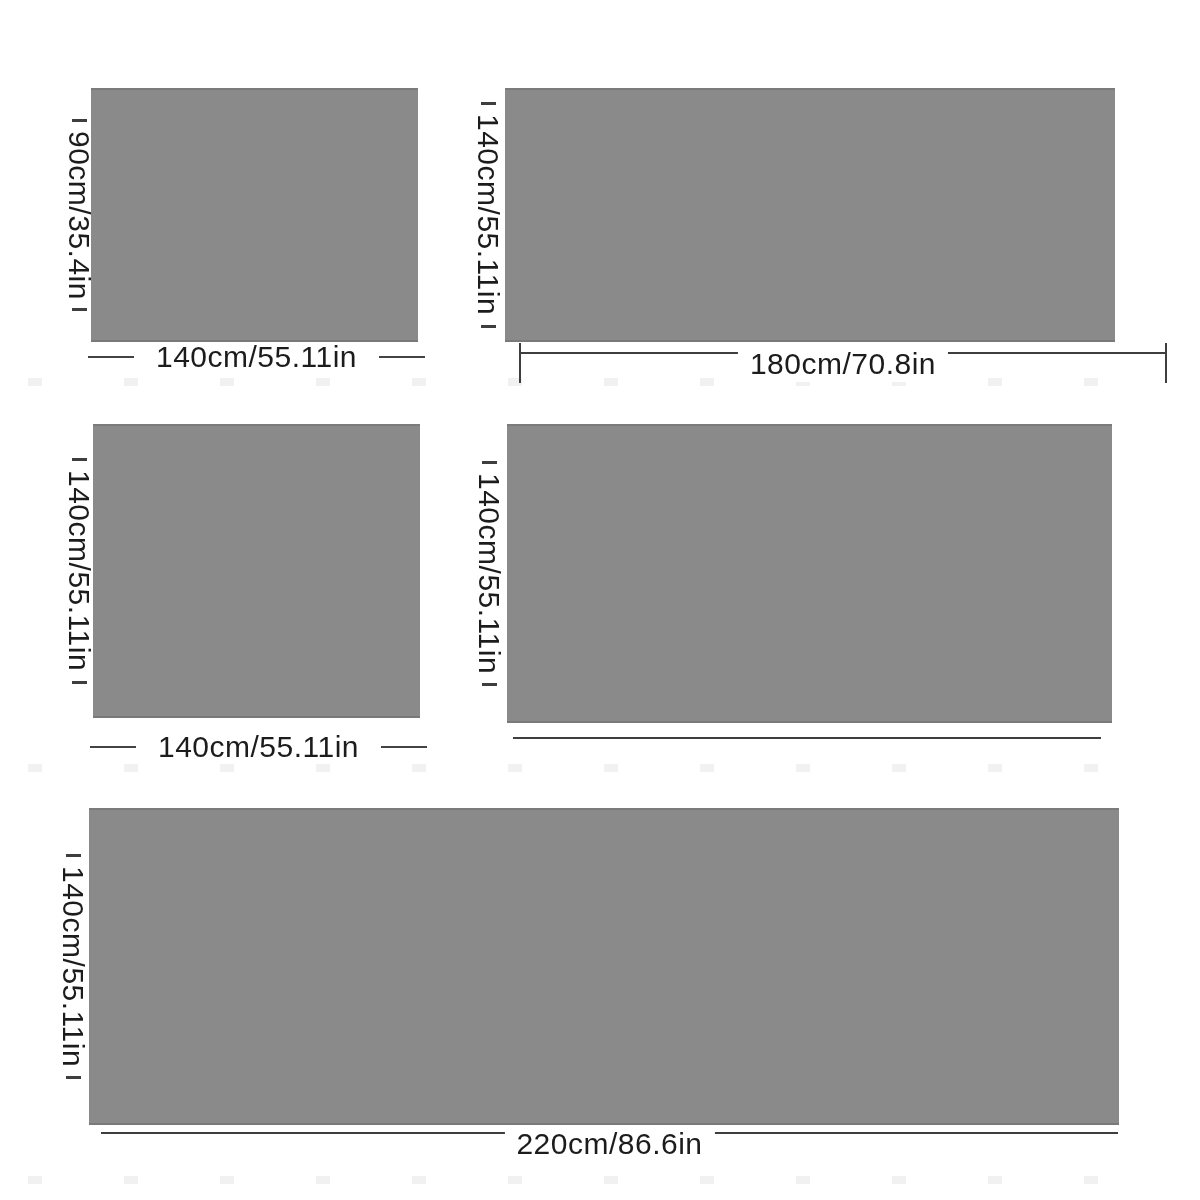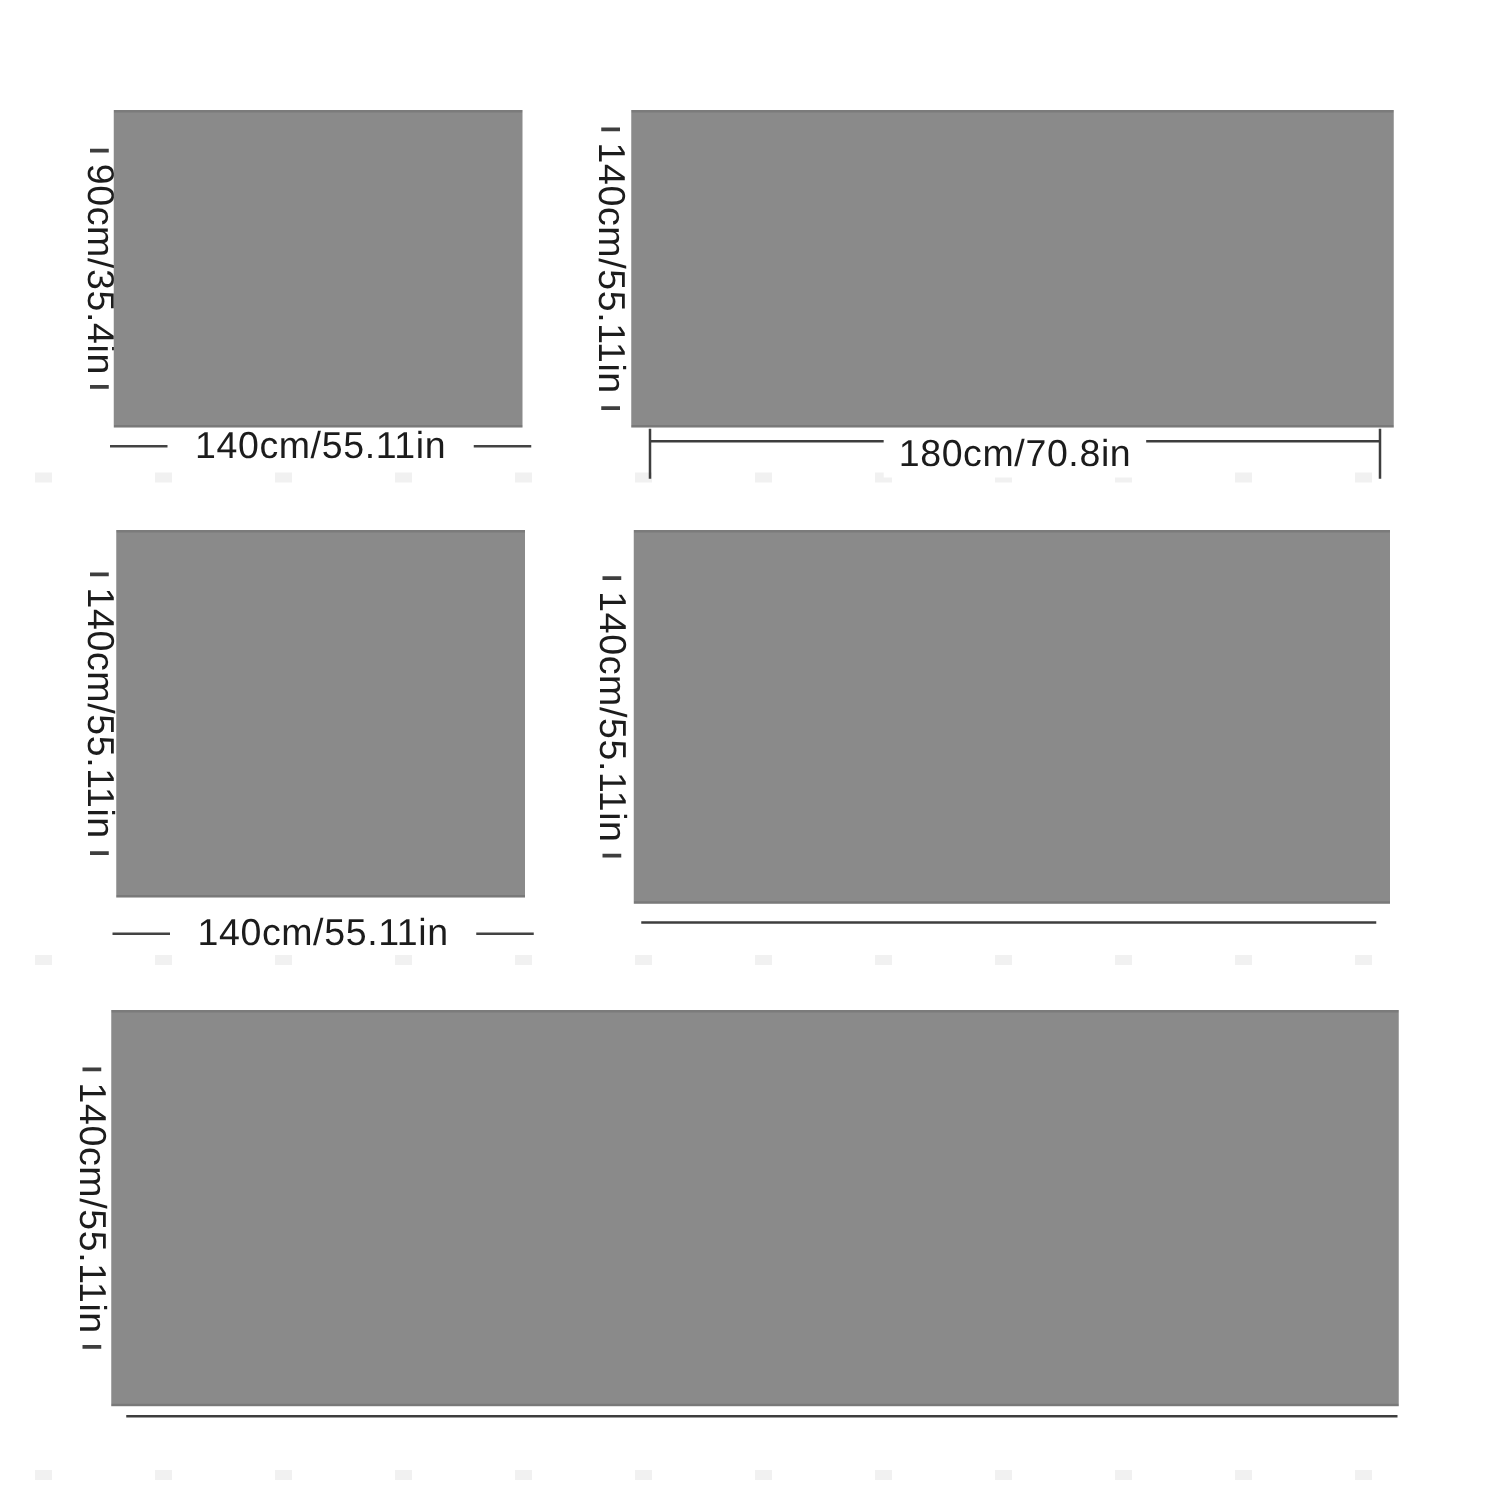--- a/index.html
+++ b/index.html
@@ -52,21 +52,21 @@
   .wm1 { top:378px; } .wm2 { top:764px; } .wm3 { top:1176px; }
 
   
   .p1 .swatch { left:91px;  top:88px;  width:327px;  height:254px; }
   .p1 .vlabel { left:57px;  top:88px;  width:44px;   height:254px; }
   .p1 .hlabel-dashes { left:88px; top:340px; width:337px; height:34px; }
 
   
   .p2 .swatch { left:505px; top:88px;  width:610px;  height:254px; }
   .p2 .vlabel { left:466px; top:88px;  width:44px;   height:254px; }
-  .p2 .dimline { left:519px; top:343px; width:586px; height:42px; }
+  .p2 .dimline { left:519px; top:343px; width:648px; height:42px; }
   .p2 .line { top:9px; }
   .p2 .htext { top:3px; }
 
   
   .p3 .swatch { left:93px;  top:424px; width:327px;  height:294px; }
   .p3 .vlabel { left:57px;  top:424px; width:44px;   height:294px; }
   .p3 .hlabel-dashes { left:90px; top:730px; width:337px; height:34px; }
 
   
   .p4 .swatch { left:507px; top:424px; width:605px;  height:299px; }
@@ -148,16 +148,17 @@
 
   <section class="panel p5">
     <div class="vlabel">
       <span class="tick"></span>
       <span class="vtext">140cm/55.11in</span>
       <span class="tick"></span>
     </div>
     <div class="swatch"></div>
     <div class="dimline">
       <span class="line"></span>
+      <span class="htext">220cm/86.6in</span>
     </div>
   </section>
 
 </div>
 
 </body></html>

